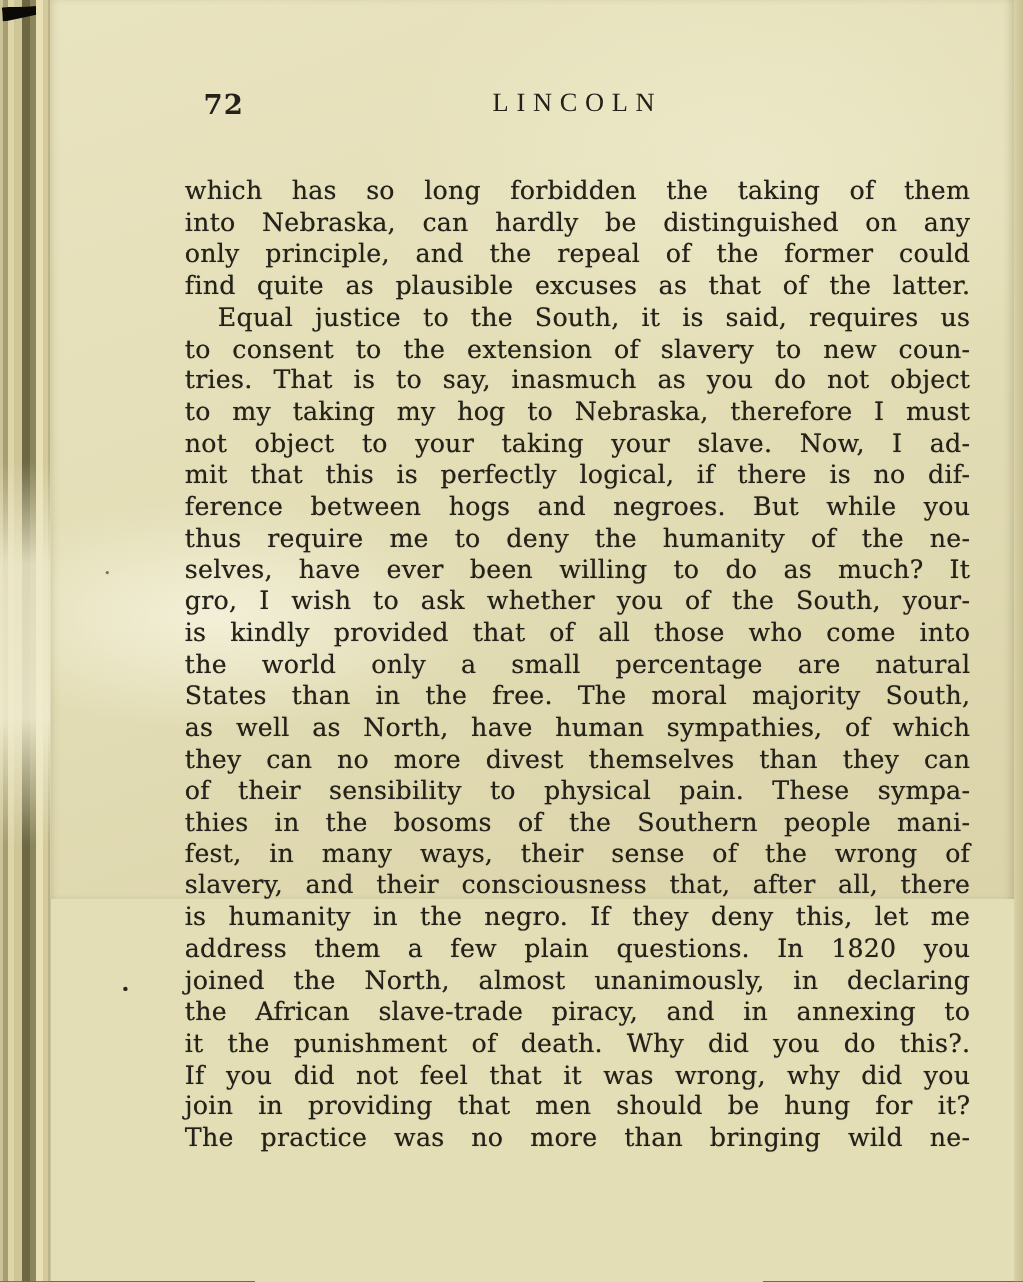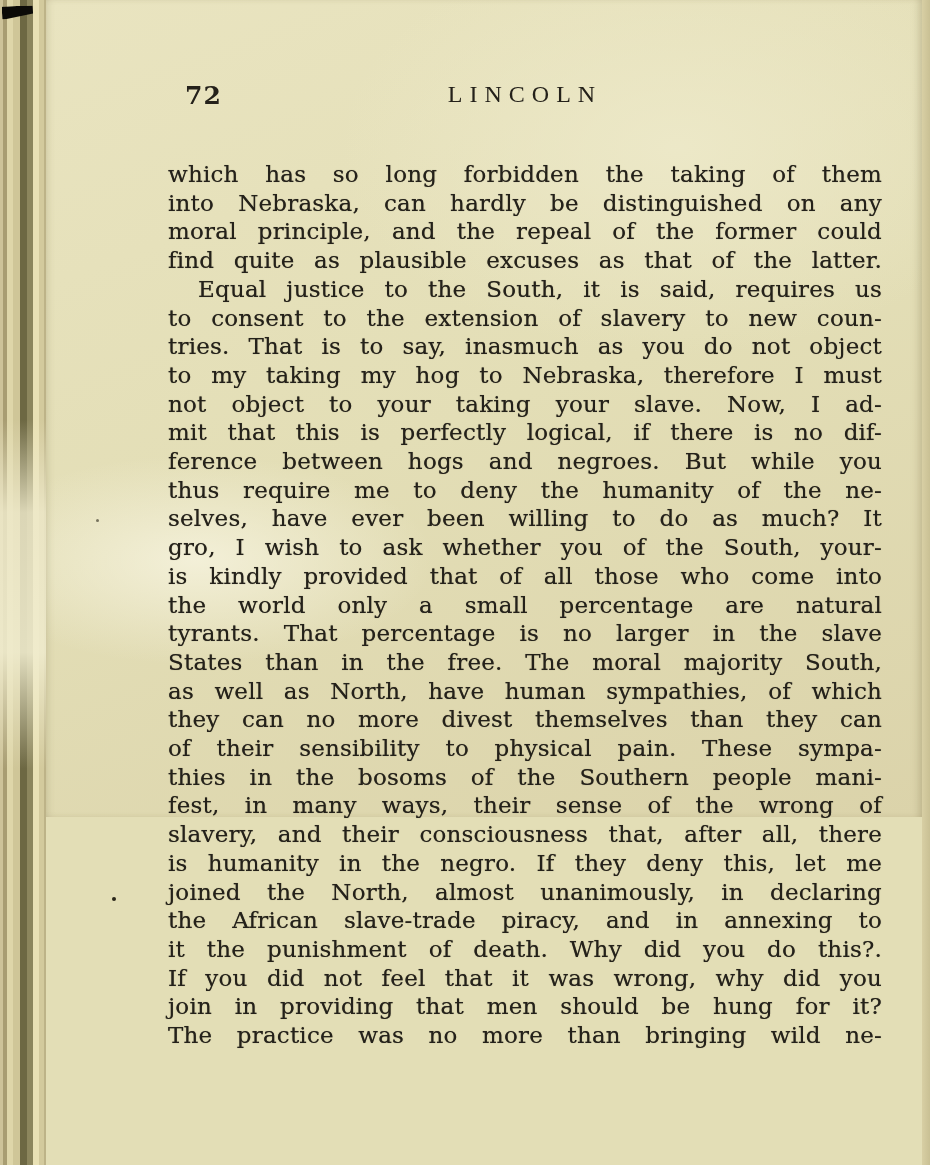--- a/index.html
+++ b/index.html
@@ -133,43 +133,43 @@
   </div>
 
   <div class="page">
     <div class="page-number">72</div>
 
     <div class="running-head">LINCOLN</div>
 
     <div class="body-text" id="body-text">
         <div class="line">which has so long forbidden the taking of them</div>
         <div class="line">into Nebraska, can hardly be distinguished on any</div>
-        <div class="line">moral principle, and the repeal of the former could</div>
+        <div class="line">only principle, and the repeal of the former could</div>
         <div class="line">find quite as plausible excuses as that of the latter.</div>
         <div class="line indent">Equal justice to the South, it is said, requires us</div>
         <div class="line">to consent to the extension of slavery to new coun-</div>
         <div class="line">tries.  That is to say, inasmuch as you do not object</div>
         <div class="line">to my taking my hog to Nebraska, therefore I must</div>
         <div class="line">not object to your taking your slave.  Now, I ad-</div>
         <div class="line">mit that this is perfectly logical, if there is no dif-</div>
         <div class="line">ference between hogs and negroes.  But while you</div>
         <div class="line">thus require me to deny the humanity of the ne-</div>
         <div class="line">selves, have ever been willing to do as much?  It</div>
         <div class="line">gro, I wish to ask whether you of the South, your-</div>
         <div class="line">is kindly provided that of all those who come into</div>
         <div class="line">the world only a small percentage are natural</div>
-        <div class="line">tyrants.  That percentage is no larger in the slave</div>
         <div class="line">States than in the free.  The moral majority South,</div>
         <div class="line">as well as North, have human sympathies, of which</div>
         <div class="line">they can no more divest themselves than they can</div>
         <div class="line">of their sensibility to physical pain.  These sympa-</div>
         <div class="line">thies in the bosoms of the Southern people mani-</div>
         <div class="line">fest, in many ways, their sense of the wrong of</div>
         <div class="line">slavery, and their consciousness that, after all, there</div>
         <div class="line">is humanity in the negro.  If they deny this, let me</div>
+        <div class="line">address them a few plain questions.  In 1820 you</div>
         <div class="line">joined the North, almost unanimously, in declaring</div>
         <div class="line">the African slave-trade piracy, and in annexing to</div>
         <div class="line">it the punishment of death.  Why did you do this?.</div>
         <div class="line">If you did not feel that it was wrong, why did you</div>
         <div class="line">join in providing that men should be hung for it?</div>
         <div class="line">The practice was no more than bringing wild ne-</div>
       </div>
 
     <div class="ink-dot dot-a"></div>
     <div class="ink-dot dot-b"></div>

